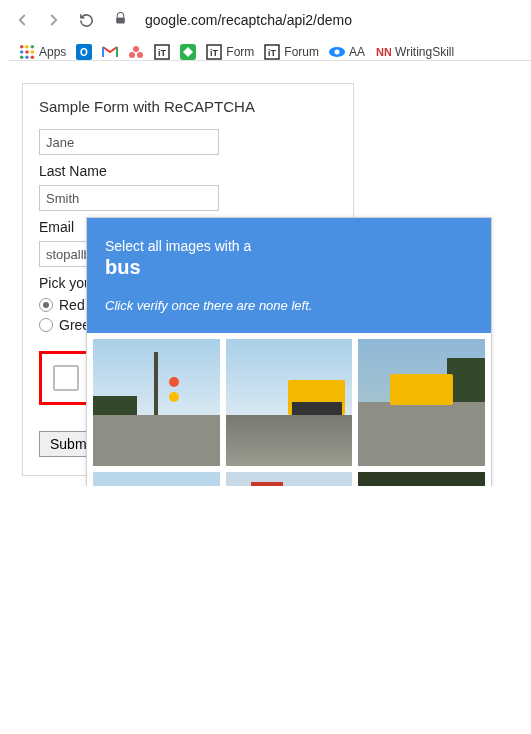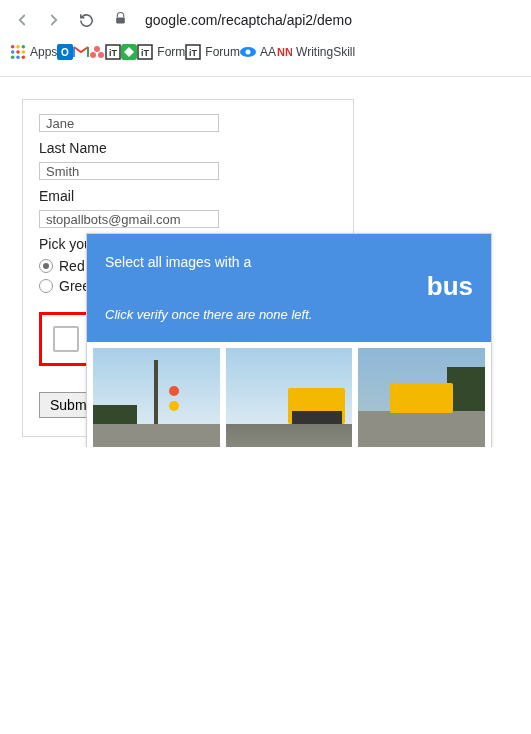--- a/index.html
+++ b/index.html
@@ -2,43 +2,43 @@
 <html><head>
 <meta charset="utf-8">
 <style>
   * { box-sizing: border-box; margin: 0; padding: 0; }
   body { font-family: Arial, sans-serif; font-size: 13px; color: #222; background: #fff; width: 531px; }
   
   .browser-bar { display: flex; align-items: center; padding: 6px 8px; gap: 4px; }
   .nav-btn { width: 28px; height: 28px; display: flex; align-items: center; justify-content: center; border-radius: 50%; color: #5f6368; }
   .url-bar { flex: 1; display: flex; align-items: center; gap: 18px; padding: 0 10px; height: 28px; font-size: 14px; color: #202124; }
   .lock { color: #5f6368; }
-  .bookmarks { display: flex; align-items: center; padding: 4px 10px 16px; border-bottom: 1px solid #e0e0e0; font-size: 12px; color: #3c4043; }
+  .bookmarks { display: flex; align-items: center; gap: 10px; padding: 4px 10px 0; border-bottom: 1px solid #e0e0e0; font-size: 12px; color: #3c4043; margin-left: 9px; }
   .bm { display: flex; align-items: center; gap: 4px; }
   .bm-icon { width: 16px; height: 16px; display: inline-flex; align-items: center; justify-content: center; }
   
   .page { padding: 22px 10px 10px 22px; position: relative; }
   .form-card { border: 1px solid #d9d9d9; width: 332px; padding: 14px 16px 18px; }
   .form-title { font-size: 15px; color: #333; margin-bottom: 14px; }
   .field-label { font-size: 14px; margin: 8px 0 6px; }
-  .text-input { border: 1px solid #c8c8c8; background: #fff; height: 18px; width: 180px; padding: 0 6px; font-size: 13px; color: #555; }
+  .text-input { border: 1px solid #c8c8c8; background: #fff; height: 26px; width: 180px; padding: 0 6px; font-size: 13px; color: #555; }
   .radio-row { display: flex; align-items: center; gap: 6px; margin: 4px 0; font-size: 14px; }
   .radio-dot { width: 14px; height: 14px; border: 1px solid #9a9a9a; border-radius: 50%; display: inline-block; position: relative; }
   .radio-dot.checked::after { content: ""; position: absolute; inset: 3px; border-radius: 50%; background: #6d6d6d; }
   .captcha-box { margin-top: 18px; width: 54px; height: 54px; border: 3px solid #f00; display: flex; align-items: center; justify-content: center; }
   .captcha-check { width: 26px; height: 26px; border: 2px solid #bdbdbd; border-radius: 2px; background: #fff; }
   .submit-btn { margin-top: 26px; border: 1px solid #999; background: #efefef; padding: 4px 10px; font-size: 14px; }
   
   .anno { position: absolute; color: #f00; font-size: 22px; font-weight: bold; }
   .anno1 { left: 14px; top: 425px; }
   
   .challenge { position: absolute; left: 86px; top: 156px; width: 406px; background: #fff; border: 1px solid #d1d1d1; box-shadow: 0 0 4px rgba(0,0,0,.12); }
   .ch-header { background: #4a90e2; color: #fff; padding: 20px 18px 20px; }
   .ch-line1 { font-size: 14px; }
-  .ch-target { font-size: 26px; font-weight: bold; line-height: 1.1; margin: 2px 0 6px; text-align: right; }
+  .ch-target { font-size: 20px; font-weight: bold; line-height: 1.1; margin: 2px 0 20px; }
   .ch-line2 { font-size: 13px; font-style: italic; }
   .grid { display: grid; grid-template-columns: repeat(3, 1fr); gap: 6px; padding: 6px; }
   .tile { aspect-ratio: 1/1; background: #7a8; position: relative; overflow: hidden; }
   
   .sky { position: absolute; inset: 0; background: linear-gradient(#a9cfe8, #d8e8f2 60%, #cfd4c8); }
   .road { position: absolute; left:0; right:0; bottom:0; height:40%; background:#8e8e84; }
   .bus { position: absolute; background:#f5b800; border-radius:2px; }
   .tree { position: absolute; background:#34482c; }
   .pole { position: absolute; width:4px; background:#4a4a3a; }
   .light-body { position:absolute; width:18px; background:#222; border-radius:3px; }
@@ -168,20 +168,21 @@
         <svg width="18" height="14">
           <text x="9" y="11" text-anchor="middle" font-size="11" font-weight="bold" fill="#d32f2f">NN</text>
         </svg>
       </span>
       <span>WritingSkill</span>
     </div>
 </div>
 
 <div class="page">
   <div class="form-card">
+    <div class="form-title">Sample Form with ReCAPTCHA</div>
 
     <input class="text-input" value="Jane" style="">
 
     <div class="field-label">Last Name</div>
     <input class="text-input" value="Smith" style="">
 
     <div class="field-label">Email</div>
     <input class="text-input" value="stopallbots@gmail.com" style="">
 
     <div class="field-label">Pick your favorite color:</div>

